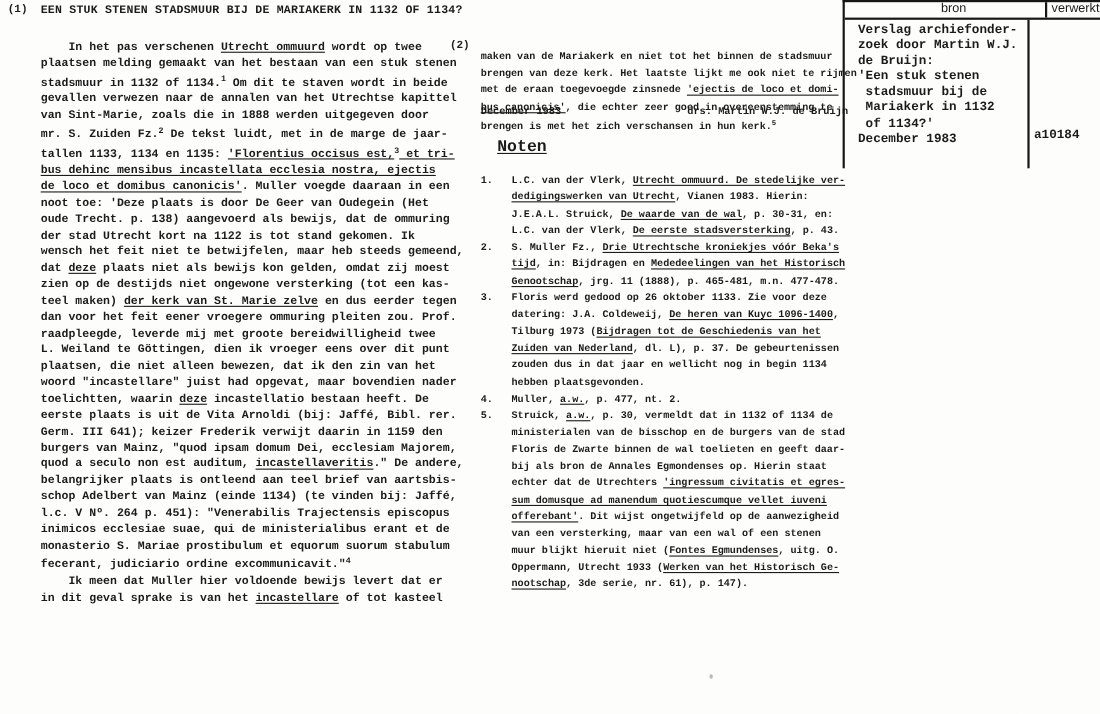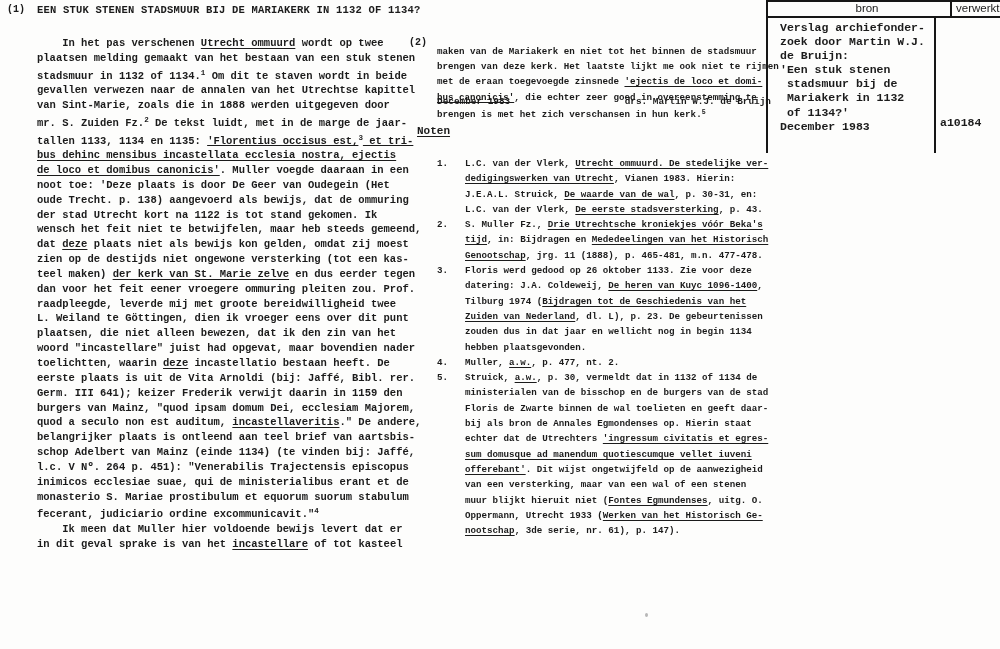--- a/index.html
+++ b/index.html
@@ -17,21 +17,21 @@
   .sup { font-size:0.72em; vertical-align:0.5em; }
 
   #marker-1 { left:7px;  top:4px;  font-size:10px; }
   #marker-2 { left:409px; top:37px; font-size:10px; }
 
   #left-heading { left:37px; top:4px;  font-size:10.5px; letter-spacing:0.2px; white-space:pre; }
   #left-body    { left:37px; top:36px; font-size:10.5px; line-height:14.85px; }
 
   #mid-body { left:437px; top:7px; font-size:9.2px; line-height:15.2px;margin-top:37px; }
   #byline   { left:437px; top:96px; width:334px; display:flex; justify-content:space-between; font-size:9.4px; }
-  #noten    { left:417px; top:125px; font-size:11px; }
+  #noten    { left:452px; top:125px; font-size:15px; }
   #notes    { left:437px; top:156px; font-size:9.2px; line-height:15.3px; }
   .note      { display:flex; }
   .note-num  { width:28px; flex:none; }
   .note-body { }
 
   #stamp {
     left:766px; top:0; width:234px; height:153px; box-sizing:border-box;
     border-top:2px solid #161616; border-left:2px solid #161616;
     font-size:11.5px;
   }
@@ -129,22 +129,22 @@
           <div class="tl"><span>S. Muller Fz., </span><span class="u">Drie Utrechtsche kroniekjes vóór Beka's</span></div>
           <div class="tl"><span class="u">tijd</span><span>, in: Bijdragen en </span><span class="u">Mededeelingen van het Historisch</span></div>
           <div class="tl"><span class="u">Genootschap</span><span>, jrg. 11 (1888), p. 465-481, m.n. 477-478.</span></div>
         </div>
       </div>
       <div class="note">
         <div class="note-num">3.</div>
         <div class="note-body">
           <div class="tl"><span>Floris werd gedood op 26 oktober 1133. Zie voor deze</span></div>
           <div class="tl"><span>datering: J.A. Coldeweij, </span><span class="u">De heren van Kuyc 1096-1400</span><span>,</span></div>
-          <div class="tl"><span>Tilburg 1974 (</span><span class="u">Bijdragen tot de Geschiedenis van het</span></div>
-          <div class="tl"><span class="u">Zuiden van Nederland</span><span>, dl. L), p. 23. De gebeurtenissen</span></div>
+          <div class="tl"><span>Tilburg 1973 (</span><span class="u">Bijdragen tot de Geschiedenis van het</span></div>
+          <div class="tl"><span class="u">Zuiden van Nederland</span><span>, dl. L), p. 37. De gebeurtenissen</span></div>
           <div class="tl"><span>zouden dus in dat jaar en wellicht nog in begin 1134</span></div>
           <div class="tl"><span>hebben plaatsgevonden.</span></div>
         </div>
       </div>
       <div class="note">
         <div class="note-num">4.</div>
         <div class="note-body">
           <div class="tl"><span>Muller, </span><span class="u">a.w.</span><span>, p. 477, nt. 2.</span></div>
         </div>
       </div>

